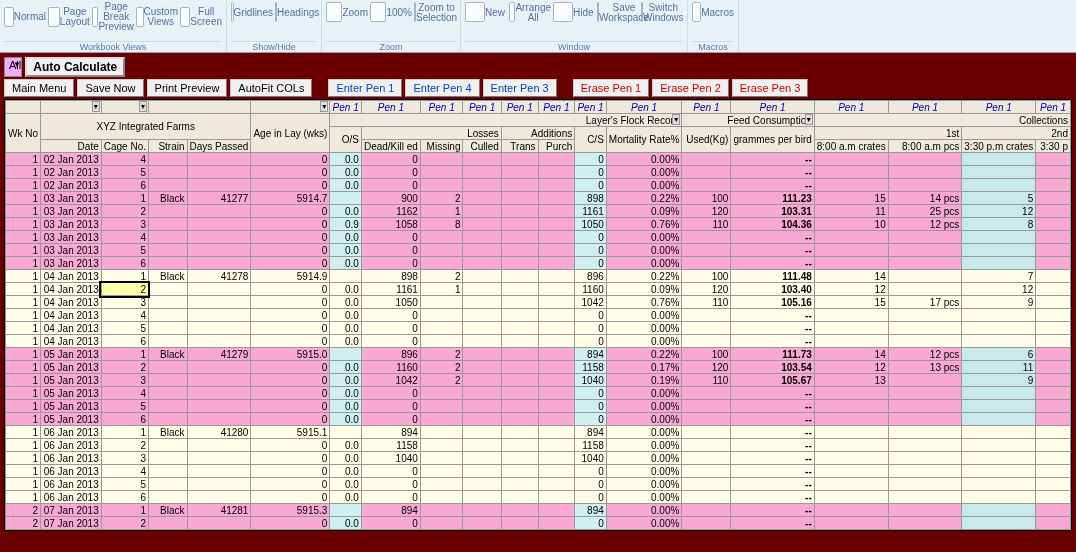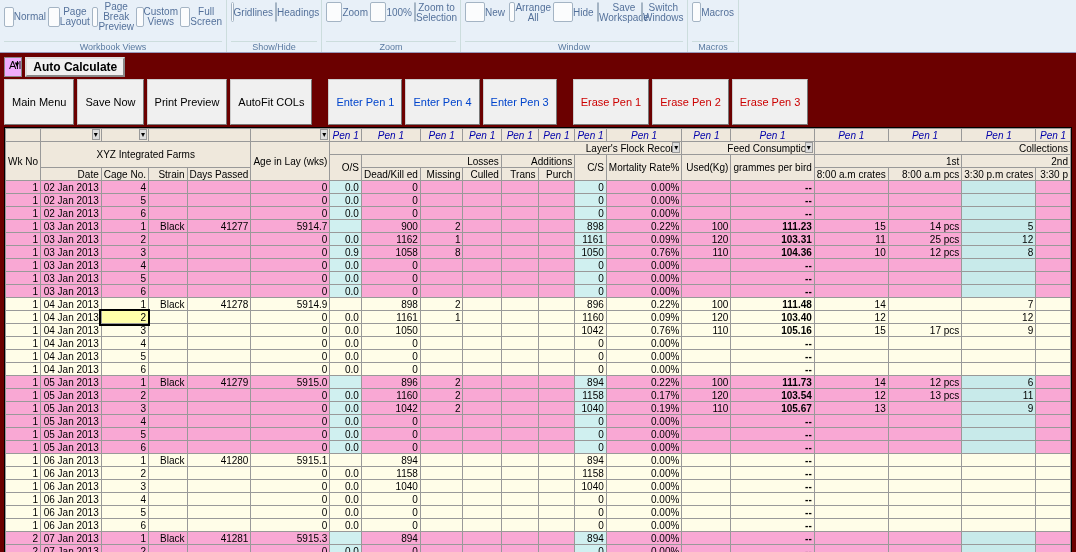--- a/index.html
+++ b/index.html
@@ -9,21 +9,21 @@
 .ritem{display:flex;flex-direction:row;align-items:center;width:42px;cursor:pointer;opacity:.85}
 .ritem .ic{width:18px;height:18px;border:1px solid #9ab;background:#fff;border-radius:2px;margin-bottom:1px}
 .ritem span{text-align:center;line-height:10px}
 .rgroup .glabel{font-size:9px;color:#5a7aa0;margin-top:auto;border-top:1px solid #cdd;width:100%;text-align:center}
 .work{background:#6b0000;padding:4px}
 .toolbar1{display:flex;gap:3px;margin-bottom:2px}
 .sel-all{background:#f0abfc;border:1px solid #888;padding:1px 0 1px 4px;font-size:11px;position:relative;cursor:pointer}
 .sel-all:after{content:"▾";position:absolute;right:2px;top:1px;font-size:9px}
 .btn-auto{background:#f0f0f0;border:2px outset #ddd;padding:1px 6px;font-size:12px;font-weight:bold;cursor:pointer}
 .toolbar2{display:flex;gap:3px;margin-bottom:2px}
-.b{background:#f0f0f0;border:1px outset #ccc;padding:16px 7px;font-size:11px;cursor:pointer;white-space:nowrap}
+.b{background:#f0f0f0;border:1px outset #ccc;padding:2px 7px;font-size:11px;cursor:pointer;white-space:nowrap}
 .b.blue{color:#0044cc}
 .b.red{color:#cc0000}
 .grid-wrap{background:#f9a8d4;border:1px solid #000}
 .pen{border-right:1px solid #999;border-bottom:1px solid #999;text-align:center;color:#0000aa;font-style:italic}
 table{border-collapse:collapse;font-size:10px;width:100%}
 th,td{border:1px solid #999;padding:0 2px;height:12px;white-space:nowrap;overflow:hidden}
 th{background:#efe8dc;font-weight:normal;text-align:right}
 th.merge{background:#efe8dc}
 .dd{position:relative}
 .dd:after{content:"▾";font-size:8px;position:absolute;right:1px;top:0;background:#ddd;border:1px solid #999;padding:0 1px;cursor:pointer}

